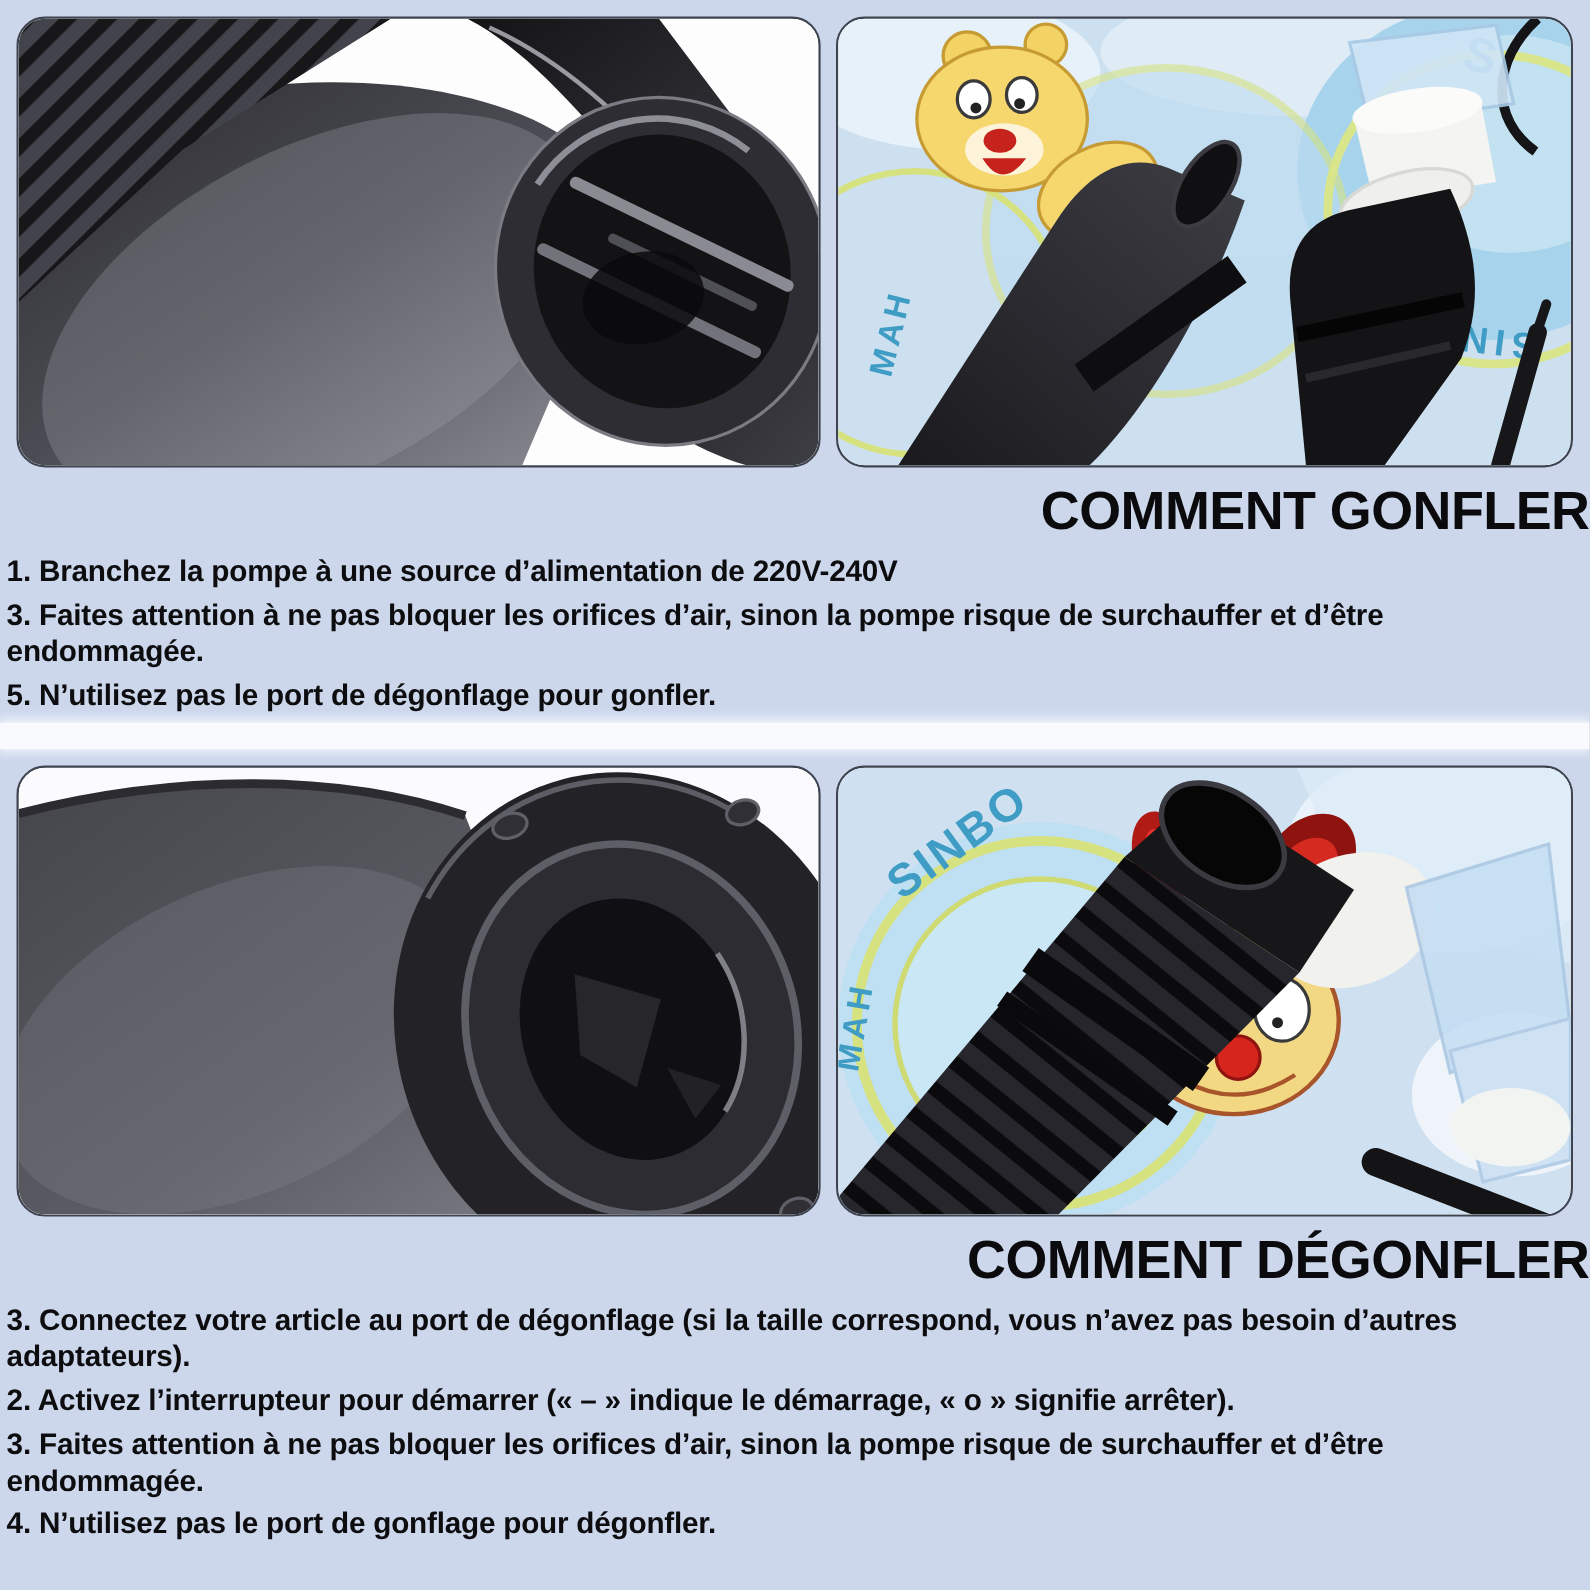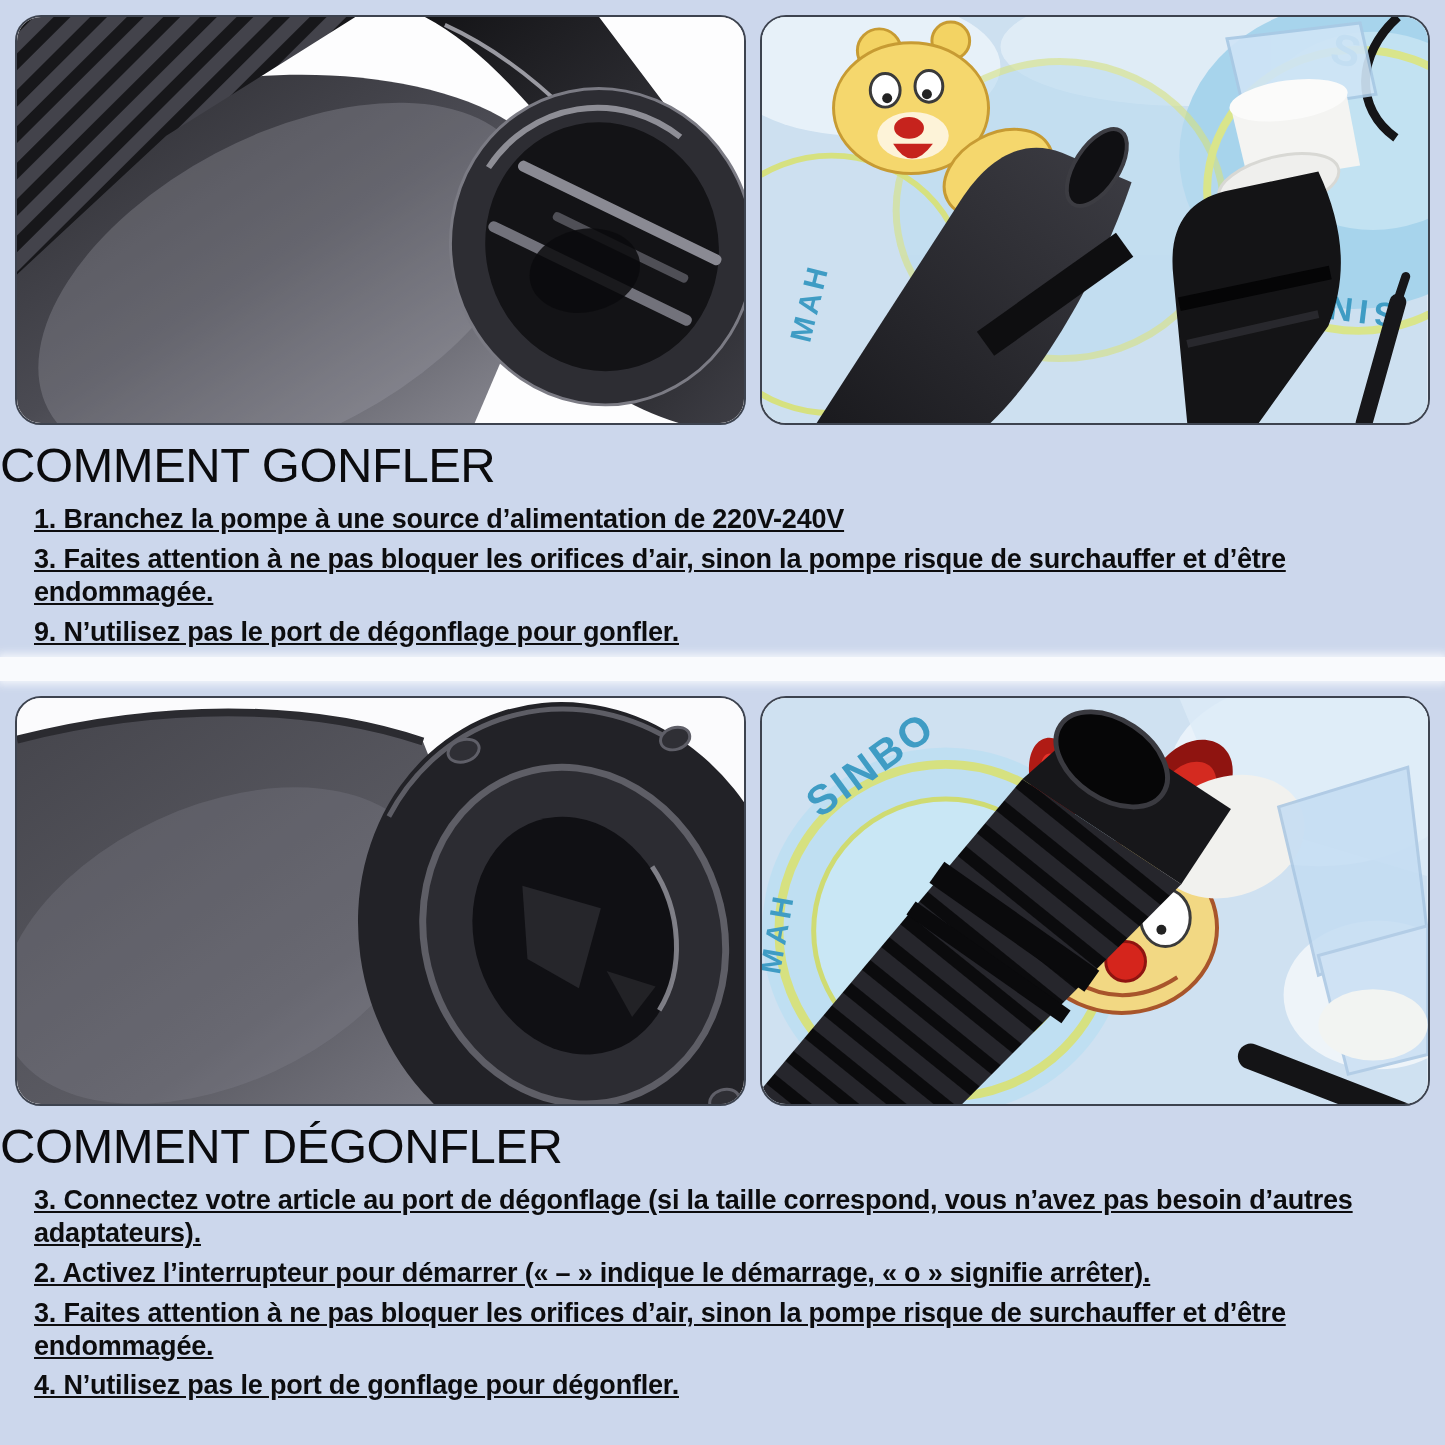--- a/index.html
+++ b/index.html
@@ -13,24 +13,24 @@
   .photo-row{display:flex;gap:14px;padding:15px 15px 0 15px;}
   .photo{
     margin:0;height:410px;background:#fff;
     border:2px solid #3d434f;border-radius:26px;overflow:hidden;
     box-sizing:border-box;
   }
   .photo-left{flex:731 0 0;}
   .photo-right{flex:669 0 0;}
   .photo svg{display:block;width:100%;height:100%;}
   .section-title{
-    margin:12px 0 10px 0;text-align:left;
-    font-size:49px;font-weight:400;letter-spacing:-0.5px;color:#0b0b0d;
-  }
-  .steps{padding:0 34px;text-decoration:underline;}
+    margin:12px 0 10px 0;text-align:right;
+    font-size:49px;font-weight:700;letter-spacing:-0.5px;color:#0b0b0d;
+  }
+  .steps{padding:0 6px;}
   .step{
     font-size:27px;font-weight:700;line-height:1.22;
     letter-spacing:-0.2px;margin-bottom:7px;
   }
   .divider{
     height:24px;margin-top:8px;background:#f9fafd;
     box-shadow:0 0 10px 3px rgba(249,250,253,.95);
   }
   .badge-text{font-weight:700;fill:#3f9cc4;}
 </style>
@@ -143,21 +143,21 @@
           </g>
         </svg>
       </figure>
     </div>
 
     <h1 class="section-title">COMMENT GONFLER</h1>
 
     <div class="steps">
       <div class="step">1. Branchez la pompe à une source d’alimentation de 220V-240V</div>
       <div class="step">3. Faites attention à ne pas bloquer les orifices d’air, sinon la pompe risque de surchauffer et d’être endommagée.</div>
-      <div class="step">9. N’utilisez pas le port de dégonflage pour gonfler.</div>
+      <div class="step">5. N’utilisez pas le port de dégonflage pour gonfler.</div>
     </div>
   </section>
 
   <div class="divider"></div>
 
   <section>
     <div class="photo-row">
 
       <figure class="photo photo-left">
         <svg viewBox="0 0 731 410" preserveAspectRatio="none">

